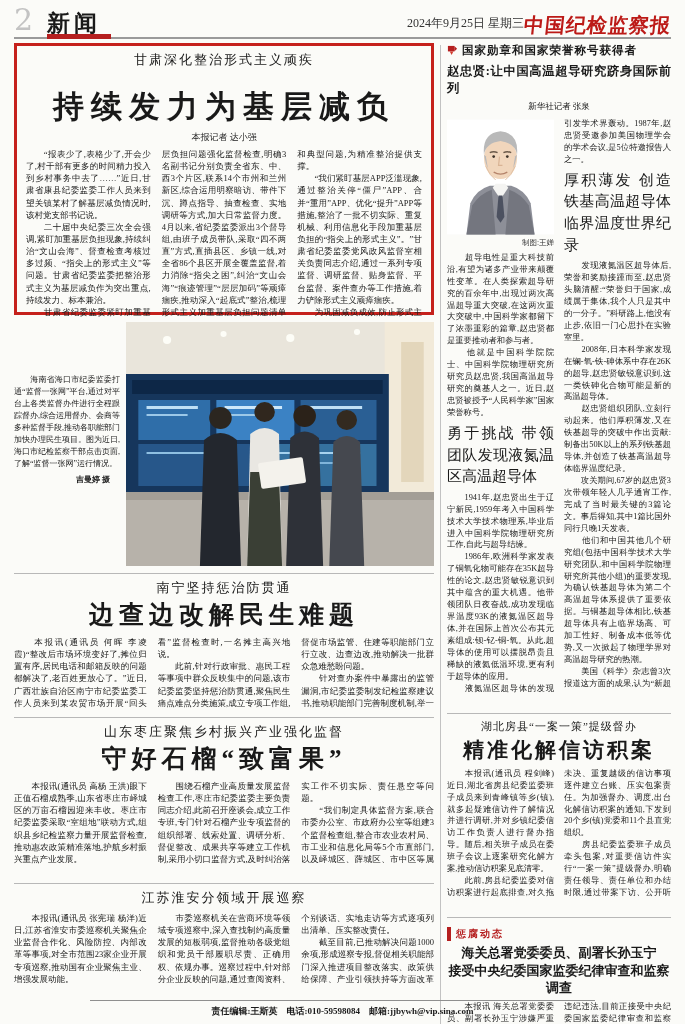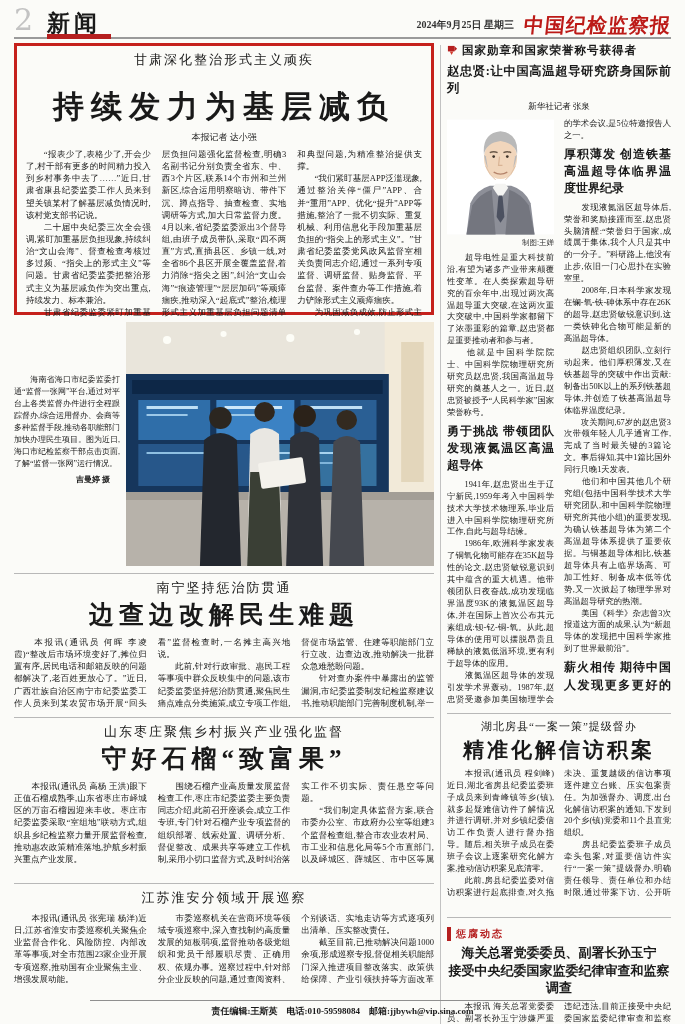--- a/index.html
+++ b/index.html
@@ -11,21 +11,21 @@
   }
   .page { width:685px; height:1024px; padding:5px 14px 0 14px; position:relative; }
 
   
   .hdr { display:flex; align-items:flex-end; border-bottom:2px solid #9a9a9a; padding-bottom:2px; height:34px; }
   .pagenum { font-size:30px; color:#c3c3c3; line-height:1; margin-right:14px; font-family:"DejaVu Serif",serif; }
   .section-wrap { position:relative; }
   .section { font-size:23px; font-weight:bold; letter-spacing:4px; line-height:1; }
   .section-underline { position:absolute; left:0; bottom:-4px; width:64px; height:5px; background:#b51f1f; }
   .hdr-spacer { flex:1; }
-  .hdr-date { font-size:10px; color:#333; margin-right:10px; padding-bottom:3px;font-weight:bold; }
+  .hdr-date { font-size:12px; color:#333; margin-right:0; padding-bottom:3px; }
   .masthead { font-size:20px; font-weight:bold; color:#bc1a17; letter-spacing:1px; line-height:1;
               transform:skewX(-6deg); font-family:"DejaVu Serif",serif; }
 
   
   .main { display:flex; margin-top:4px; }
   .left-sec { width:420px; }
   .vdiv { width:1px; background:#c2c2c2; margin:2px 6px 6px 6px; }
   .right-sec { flex:1; min-width:0; }
 
   .kicker { text-align:center; font-size:13px; letter-spacing:2px; }
@@ -53,21 +53,21 @@
   .zaozhuang-body { height:96px; }
   .huaian-body { height:84px; }
 
   
   .eyebrow { display:flex; align-items:center; gap:4px; font-size:11.5px; font-weight:bold; letter-spacing:1px; }
   .medal { width:11px; height:11px; flex:0 0 auto; }
   .zhao-headline { font-size:12.3px; font-weight:900; margin-top:5px; letter-spacing:0; text-align:justify; text-align-last:justify; }
   .zhao-byline { text-align:center; font-size:8.5px; margin:4px 0 5px 0; }
   .zhao-body { column-count:2; column-gap:10px; height:588px; overflow:hidden; font-size:8.3px; line-height:1.44; text-align:justify; }
   .zhao-body p { white-space:pre-line; margin:0; }
-  .zhao-body h4 { font-size:12px; font-weight:bold; margin:4px 0; white-space:pre-line; }
+  .zhao-body h4 { font-size:15px; font-weight:normal; margin:4px 0; white-space:pre-line; }
   .portrait { break-inside:avoid; width:100%; margin-bottom:3px; }
   .portrait svg { width:100%; height:118px; display:block; }
   .portrait figcaption { text-align:right; font-size:7.5px; color:#333; margin-top:2px; }
 
   
   .fx-kicker { text-align:center; font-size:11px; letter-spacing:1px; }
   .fx-headline { text-align:center; font-size:21px; font-weight:900; letter-spacing:3px; margin:2px 0 4px 0; }
   .fx-body { height:142px; font-size:8.3px; }
 
   

